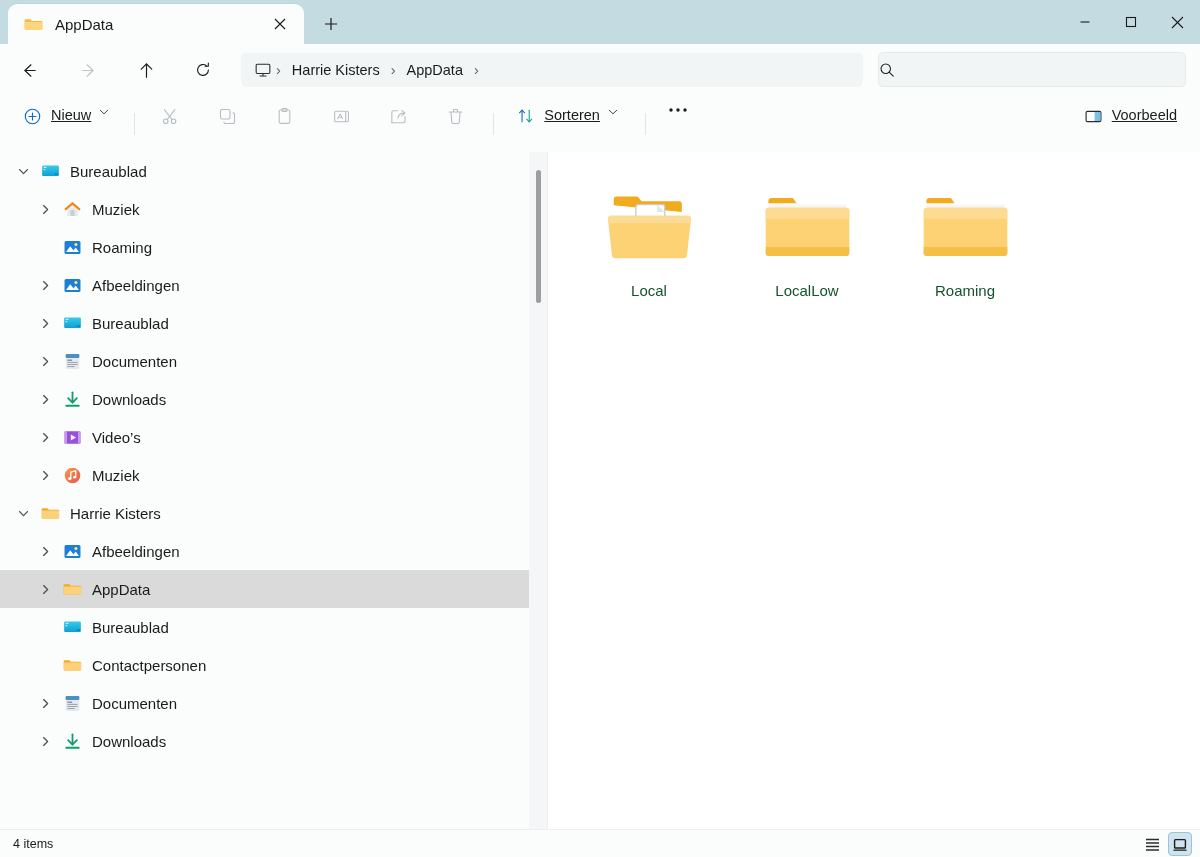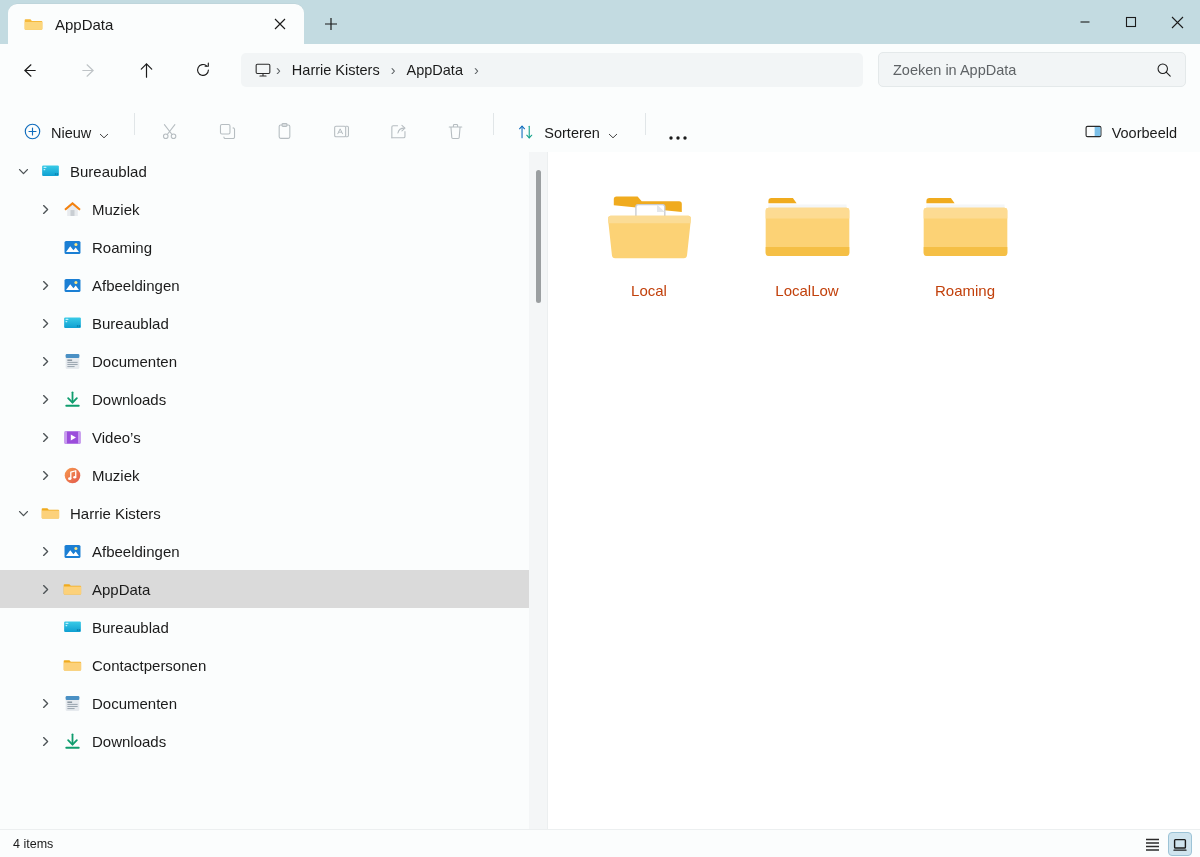--- a/index.html
+++ b/index.html
@@ -111,24 +111,24 @@
   #search-icon-wrap { margin-right: 13px; display: flex; color: #1b1b1b; }
 
   
   #toolbar {
     position: absolute; left: 0; top: 96px; width: 1200px; height: 56px;
     background: #fbfdfd;
     display: flex; align-items: center;
   }
   .tb-item {
     height: 34px; border-radius: 5px;
-    display: flex; align-items: flex-end;
+    display: flex; align-items: flex-start;
     padding: 0 9px;
     color: #1b1b1b; font-size: 14.5px;
-    white-space: nowrap; flex: none;
+    white-space: nowrap; flex: none; text-decoration: underline;
   }
   .tb-item.icononly { width: 38px; padding: 0; justify-content: center; }
   .tb-item.disabled { color: #b6bdc1; }
   .tb-label { margin-left: 9px; }
   .tb-chev { margin-left: 8px; display:flex; align-items:center; }
   .tb-sep {
     width: 1px; height: 22px; background: #e1e6e8; flex: none;
   }
   #tb-new { margin-left: 14px; }
   #tb-preview {
@@ -191,21 +191,21 @@
   }
   .griditem {
     width: 158px; height: 160px;
     display: flex; flex-direction: column; align-items: center;
     border-radius: 5px;
     padding-top: 8px;
   }
   .griditem .ic { height: 104px; display:flex; align-items:center; justify-content:center; }
   .griditem .nm {
     margin-top: 4px;
-    font-size: 15px; color: #c2410c;
+    font-size: 15px; color: #14532d;
     max-width: 150px;
     white-space: nowrap; overflow: hidden; text-overflow: ellipsis;
     text-align: center;
   }
 
   
   #statusbar {
     position: absolute; left: 0; top: 829px; width: 1200px; height: 28px;
     background: #fbfdfd;
     border-top: 1px solid #eceff0;
@@ -308,21 +308,20 @@
     </span>
     <span class="crumb-sep">›</span>
     <span class="crumb">Harrie Kisters</span>
     <span class="crumb-sep">›</span>
     <span class="crumb">AppData</span>
     <span class="crumb-sep">›</span>
   </div>
 </div>
 
 <div id="searchbox">
-  <input type="text" placeholder="Zoeken in AppData" style="">
   <span id="search-icon-wrap">
     <svg width="16" height="16" viewBox="0 0 18 18">
       <circle cx="7.6" cy="7.6" r="5.3" stroke="currentColor" stroke-width="1.2" fill="none"></circle>
       <path d="M11.5 11.5 L16 16" stroke="currentColor" stroke-width="1.2" stroke-linecap="round"></path>
     </svg>
   </span>
 </div>
 
 <div id="toolbar">
   <div class="tb-item" id="tb-new">

